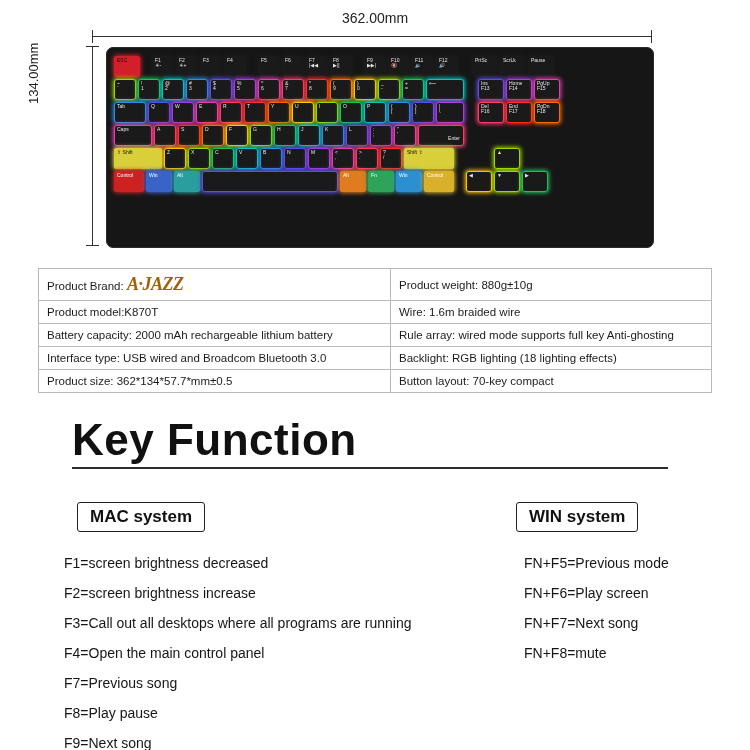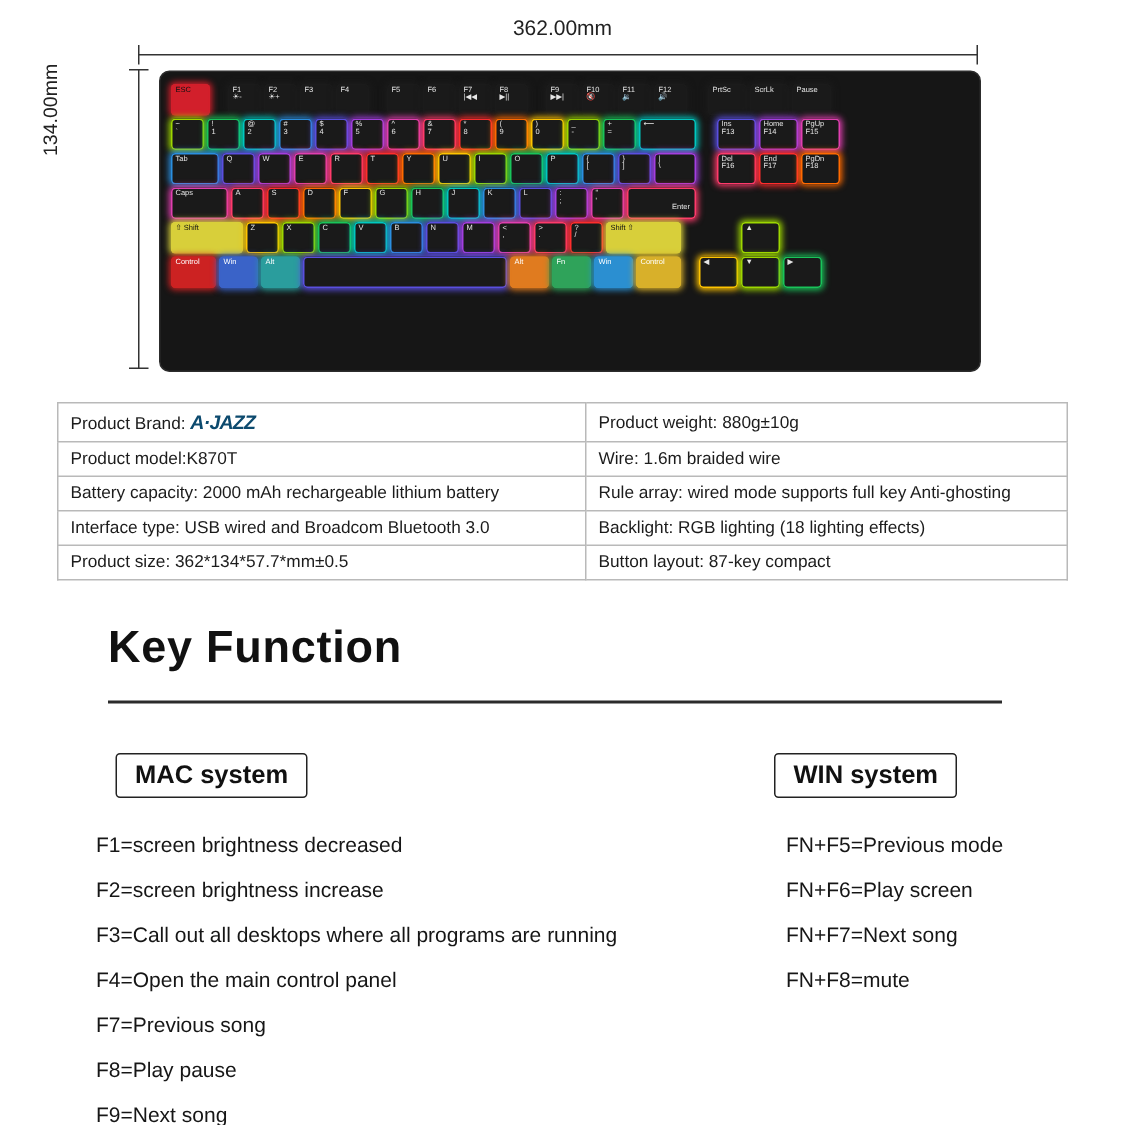--- a/index.html
+++ b/index.html
@@ -117,34 +117,34 @@
   .spec td {
     border: 1px solid #b9b9b9;
     padding: 5px 8px;
     height: 23px;
     vertical-align: middle;
     color: #1c1c1c;
     white-space: nowrap;
   }
   .spec td.c1 { width: 352px; }
   .brandmark {
-    font-family: Liberation Sans, sans-serif;
+    font-family: Liberation Serif, serif;
     font-style: italic;
     font-weight: bold;
-    color: #0c4a6e;
+    color: #a16207;
     letter-spacing: -0.5px;
-    font-size: 13px;
+    font-size: 18px;
   }
 
   
   .kf-title {
     position: absolute;
     left: 72px;
     top: 415px;
-    font-size: 30px;
+    font-size: 44px;
     font-weight: bold;
     color: #111;
     letter-spacing: 0.5px;
   }
   .kf-rule {
     position: absolute;
     left: 72px;
     top: 467px;
     width: 596px;
     height: 2px;
@@ -342,21 +342,21 @@
       <tr>
         <td class="c1">Battery capacity: 2000 mAh rechargeable lithium battery</td>
         <td>Rule array: wired mode supports full key Anti-ghosting</td>
       </tr>
       <tr>
         <td class="c1">Interface type: USB wired and Broadcom Bluetooth 3.0</td>
         <td>Backlight: RGB lighting (18 lighting effects)</td>
       </tr>
       <tr>
         <td class="c1">Product size: 362*134*57.7*mm±0.5</td>
-        <td>Button layout: 87-key compact</td>
+        <td>Button layout: 70-key compact</td>
       </tr>
     </tbody>
 </table>
 
 <div class="kf-title">Key Function</div>
 <div class="kf-rule"></div>
 
 <div class="sys-box" id="mac-box">MAC system</div>
 <div class="sys-box" id="win-box">WIN system</div>
 

